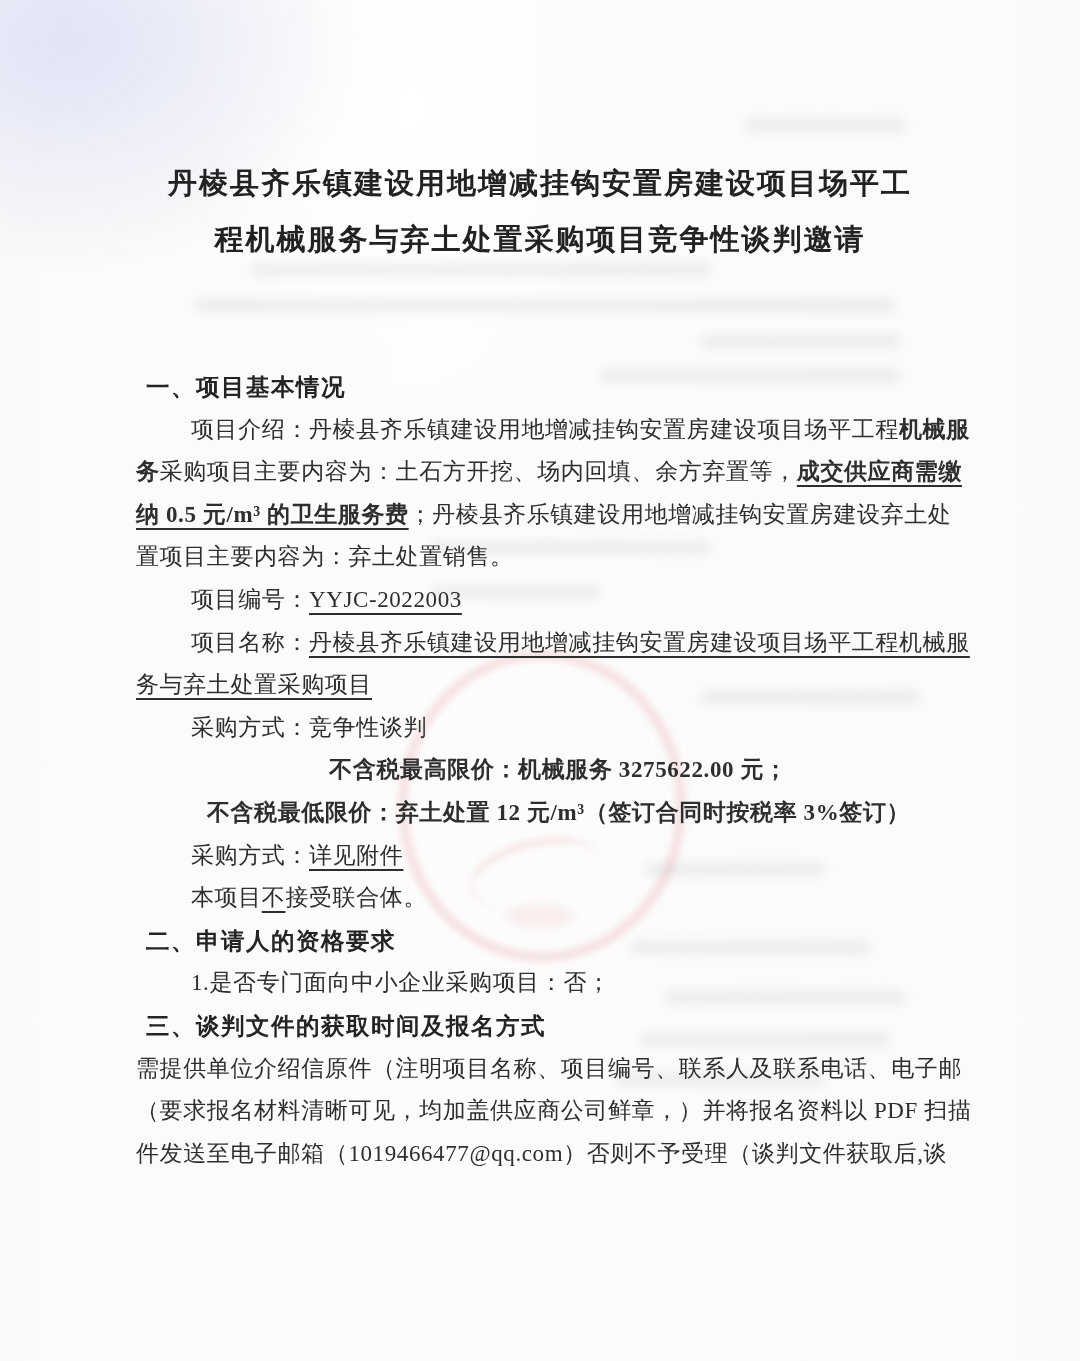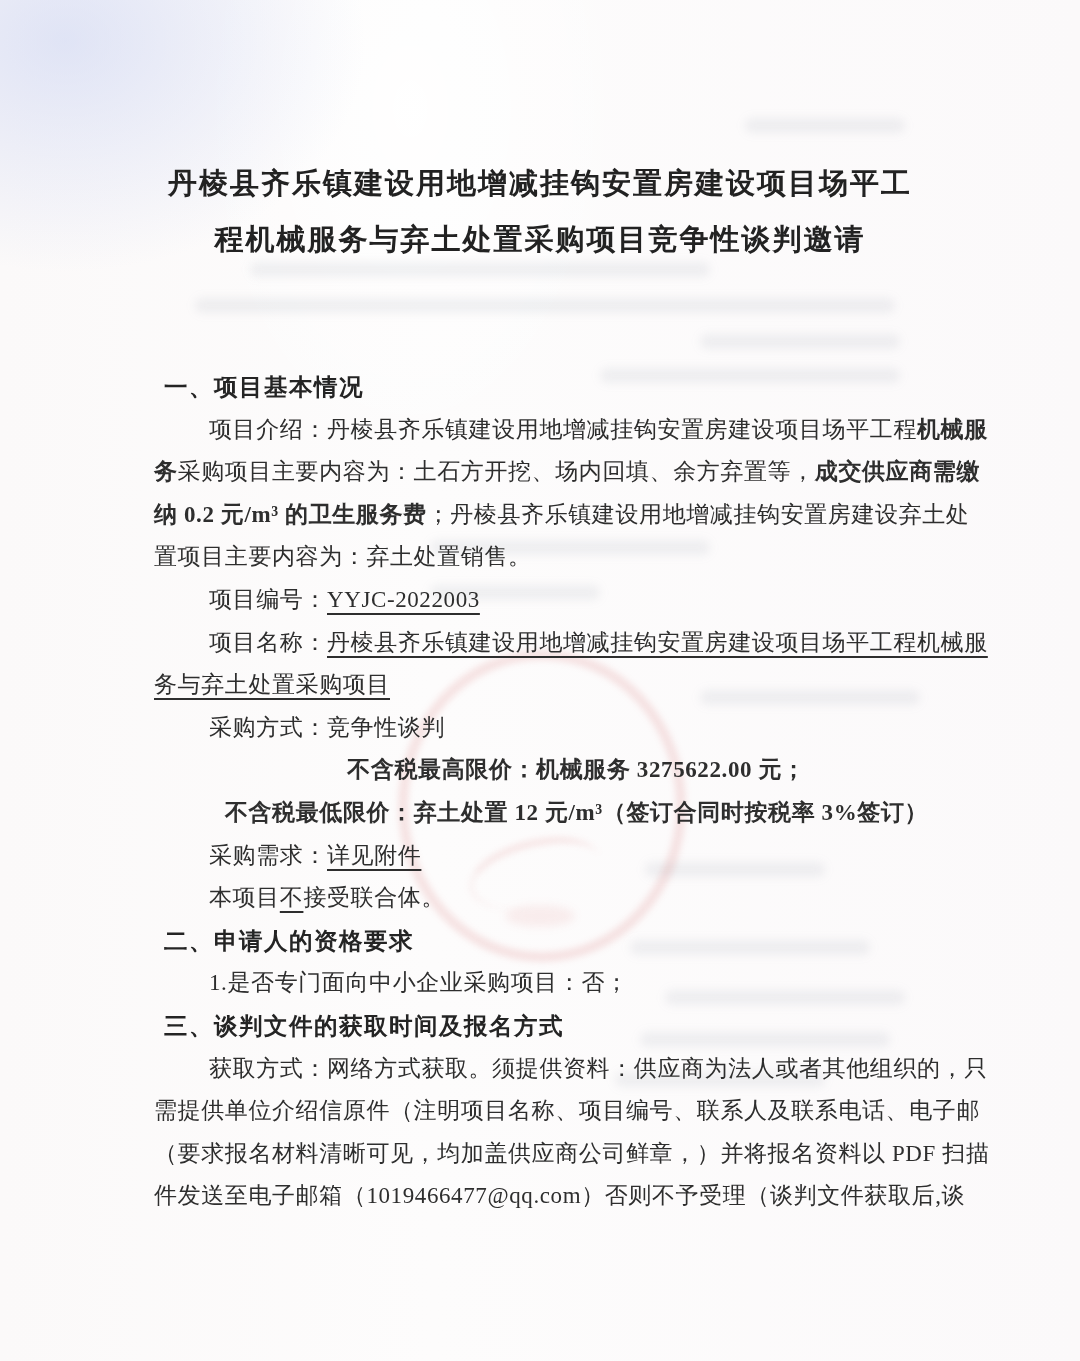--- a/index.html
+++ b/index.html
@@ -17,36 +17,36 @@
       linear-gradient(90deg,#fbf9f9 0%, #fdfcfc 40%, #fbf9fa 100%);
   }
   
   .title{
     position:absolute;top:155px;left:0;width:100%;
     text-align:center;font-size:29px;font-weight:bold;
     line-height:56px;letter-spacing:2px;color:#222;
   }
   
   .doc-body{
-    position:absolute;top:366px;left:154px;width:790px;
+    position:absolute;top:366px;left:136px;width:790px;
   }
   .b-line{
     height:42.6px;line-height:42.6px;
     font-size:23px;letter-spacing:0.6px;
     white-space:nowrap;color:#2e2e2e;
   }
   .indent{padding-left:55px;}
   .h{
     font-family:"Liberation Sans","DejaVu Sans",sans-serif;
     font-weight:bold;letter-spacing:1.5px;padding-left:10px;color:#242424;
     font-size:23.5px;
   }
   .bold{font-weight:bold;text-align:center;}
   .u{text-decoration:underline;text-underline-offset:6px;text-decoration-thickness:1.5px;}
-  .bu{font-weight:bold;text-underline-offset:6px;text-decoration-thickness:2px;}
+  .bu{font-weight:bold;text-decoration:underline;text-underline-offset:6px;text-decoration-thickness:2px;}
   
   .ghost{
     position:absolute;height:15px;border-radius:7px;
     background:rgba(122,132,150,0.10);filter:blur(5px);
   }
   .stamp-ring{
     position:absolute;left:398px;top:650px;width:268px;height:292px;
     border:10px solid rgba(208,88,88,0.15);border-radius:50%;
     filter:blur(3px);
   }
@@ -88,43 +88,42 @@
     <div>丹棱县齐乐镇建设用地增减挂钩安置房建设项目场平工</div>
     <div>程机械服务与弃土处置采购项目竞争性谈判邀请</div>
   </div>
 
   <div class="doc-body">
 
     <div class="b-line h">一、项目基本情况</div>
 
     <div class="b-line indent"><span>项目介绍：丹棱县齐乐镇建设用地增减挂钩安置房建设项目场平工程</span><span class="bold">机械服</span></div>
     <div class="b-line"><span class="bold">务</span><span>采购项目主要内容为：土石方开挖、场内回填、余方弃置等，</span><span class="bu">成交供应商需缴</span></div>
-    <div class="b-line"><span class="bu">纳 0.2 元/m³ 的卫生服务费</span><span>；丹棱县齐乐镇建设用地增减挂钩安置房建设弃土处</span></div>
+    <div class="b-line"><span class="bu">纳 0.5 元/m³ 的卫生服务费</span><span>；丹棱县齐乐镇建设用地增减挂钩安置房建设弃土处</span></div>
     <div class="b-line">置项目主要内容为：弃土处置销售。</div>
 
     <div class="b-line indent"><span>项目编号：</span><span class="u">YYJC-2022003</span></div>
 
     <div class="b-line indent"><span>项目名称：</span><span class="u">丹棱县齐乐镇建设用地增减挂钩安置房建设项目场平工程机械服</span></div>
     <div class="b-line"><span class="u">务与弃土处置采购项目</span></div>
 
     <div class="b-line indent">采购方式：竞争性谈判</div>
 
     <div class="b-line indent bold">不含税最高限价：机械服务 3275622.00 元；</div>
     <div class="b-line indent bold">不含税最低限价：弃土处置 12 元/m³（签订合同时按税率 3%签订）</div>
 
-    <div class="b-line indent"><span>采购需求：</span><span class="u">详见附件</span></div>
+    <div class="b-line indent"><span>采购方式：</span><span class="u">详见附件</span></div>
 
     <div class="b-line indent"><span>本项目</span><span class="u">不</span><span>接受联合体。</span></div>
 
     <div class="b-line h">二、申请人的资格要求</div>
 
     <div class="b-line indent">1.是否专门面向中小企业采购项目：否；</div>
 
     <div class="b-line h">三、谈判文件的获取时间及报名方式</div>
 
 
-    <div class="b-line indent">获取方式：网络方式获取。须提供资料：供应商为法人或者其他组织的，只</div>
     <div class="b-line">需提供单位介绍信原件（注明项目名称、项目编号、联系人及联系电话、电子邮</div>
     <div class="b-line">（要求报名材料清晰可见，均加盖供应商公司鲜章，）并将报名资料以 PDF 扫描</div>
     <div class="b-line">件发送至电子邮箱（1019466477@qq.com）否则不予受理（谈判文件获取后,谈</div>
 
   </div>
 </div>
 
 </body></html>

